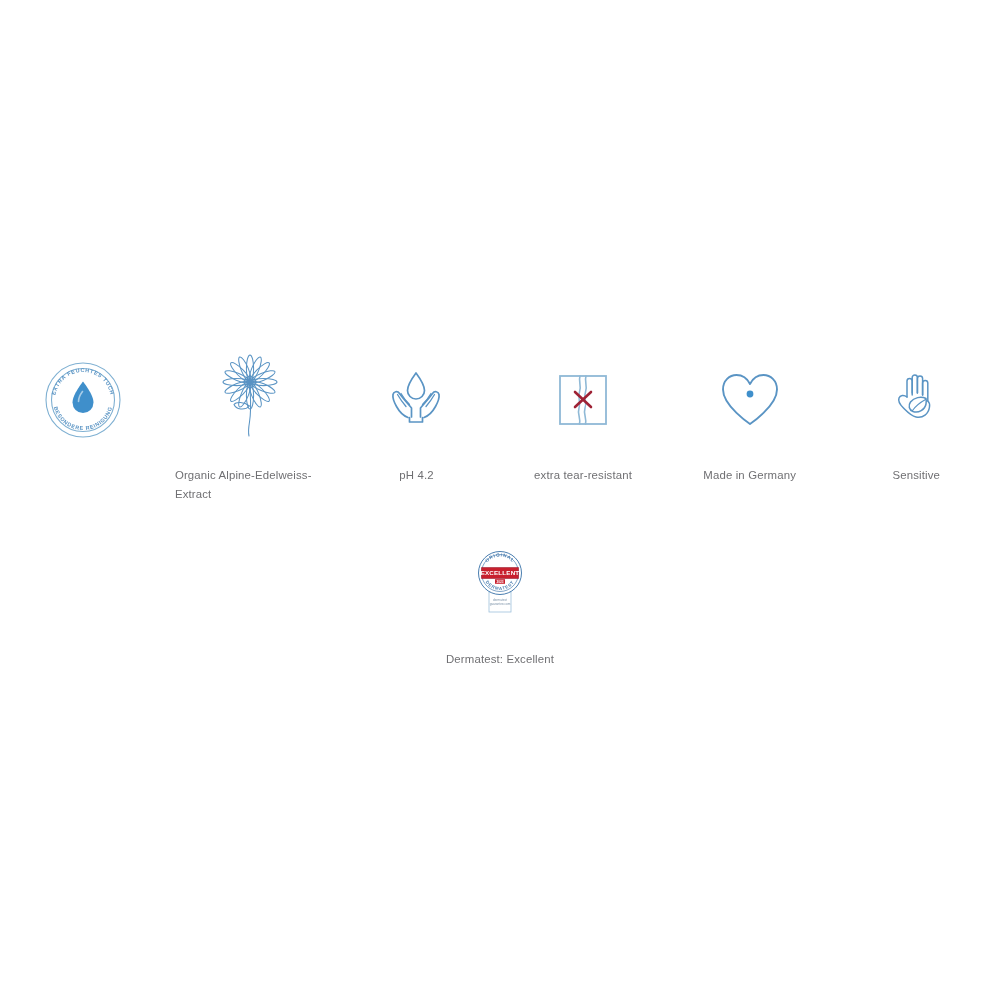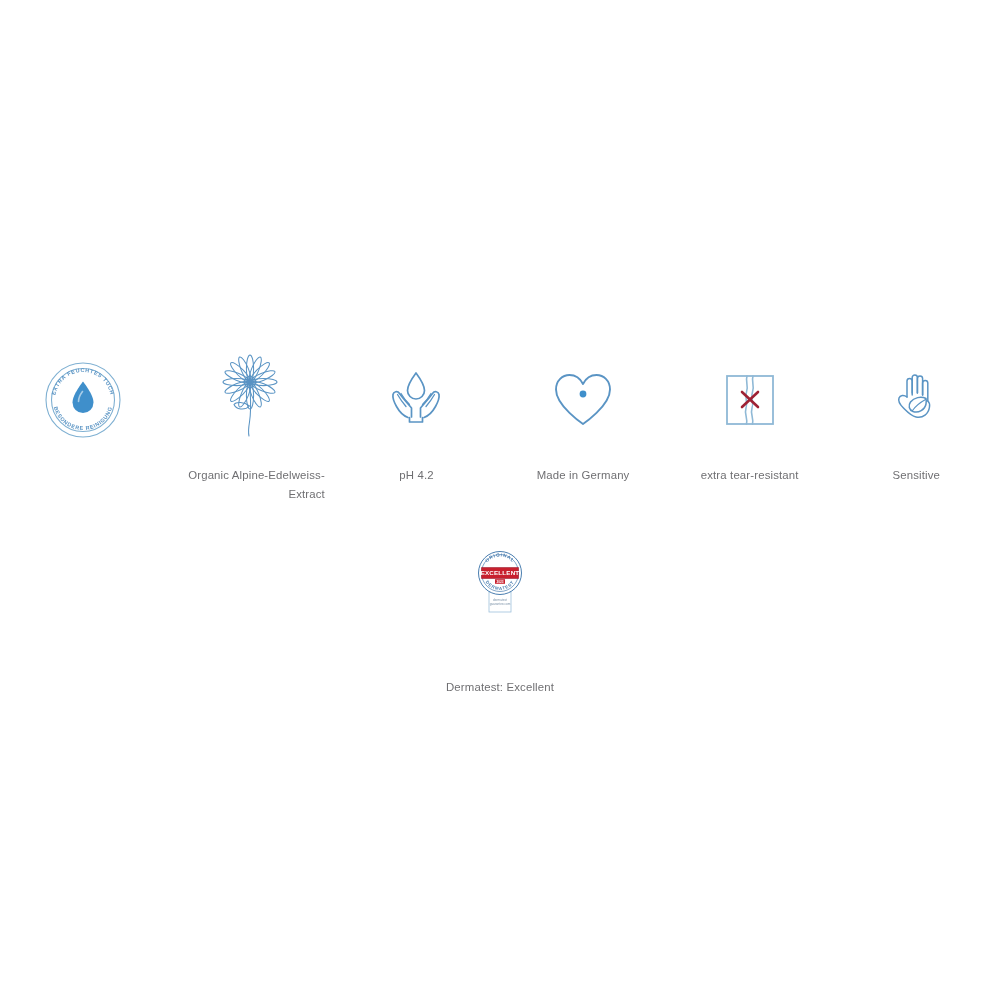--- a/index.html
+++ b/index.html
@@ -45,21 +45,21 @@
     height: 96px;
     display: flex;
     align-items: center;
     justify-content: center;
   }
   .feature-label {
     margin-top: 18px;
     font-size: 11.4px;
     line-height: 19px;
     color: #6f6f72;
-    text-align: right;
+    text-align: left;
     letter-spacing: .15px;
     max-width: 150px;
   }
 
   
   .seal-row {
     position: absolute;
     left: 0;
     top: 548px;
     width: 1000px;
@@ -72,21 +72,21 @@
     flex-direction: column;
     align-items: center;
   }
   .seal-box {
     height: 86px;
     display: flex;
     align-items: flex-start;
     justify-content: center;
   }
   .seal-label {
-    margin-top: 44px;
+    margin-top: 16px;
     font-size: 11.4px;
     line-height: 19px;
     color: #6f6f72;
     text-align: center;
     letter-spacing: .15px;
     white-space: nowrap;
   }
 
   svg { display: block; overflow: visible; }
 </style>
@@ -177,41 +177,41 @@
 
             <path d="M 25.5,48.5 L 25.5,53 L 38.5,53 L 38.5,48.5"></path>
           </g>
         </svg>
       </div>
       <div class="feature-label">pH 4.2</div>
     </div>
 
     <div class="feature-item">
       <div class="icon-box">
-        <svg width="62" height="58" viewBox="0 0 62 58">
-          <path d="M 31,53 C 31,53 4,35 4,18.5 C 4,9.5 10.5,4 17.5,4 C 23.5,4 28.5,8 31,13 C 33.5,8 38.5,4 44.5,4 C 51.5,4 58,9.5 58,18.5 C 58,35 31,53 31,53 Z" fill="none" stroke="#5a94c4" stroke-width="1.9" stroke-linejoin="round"></path>
-          <circle cx="31" cy="23" r="3.4" fill="#3f8fcb"></circle>
-        </svg>
-      </div>
-      <div class="feature-label">Made in Germany</div>
-    </div>
-
-    <div class="feature-item">
-      <div class="icon-box">
         <svg width="56" height="54" viewBox="0 0 56 54">
           <rect x="5" y="3" width="46" height="48" fill="none" stroke="#8fb9d6" stroke-width="1.8"></rect>
           <path d="M 25,3 C 23,9 27,13 24.5,19 C 22,25 26.5,29 24,35 C 22,41 26,45 24.5,51" fill="none" stroke="#8fb9d6" stroke-width="1.6" stroke-linecap="round"></path>
           <path d="M 31,3 C 29,9 33,13 30.5,19 C 28,25 32.5,29 30,35 C 28,41 32,45 30.5,51" fill="none" stroke="#8fb9d6" stroke-width="1.6" stroke-linecap="round"></path>
           <g stroke="#9e2235" stroke-width="2.6" stroke-linecap="round">
             <line x1="20" y1="19" x2="36" y2="34"></line>
             <line x1="36" y1="19" x2="20" y2="34"></line>
           </g>
         </svg>
       </div>
       <div class="feature-label">extra tear-resistant</div>
+    </div>
+
+    <div class="feature-item">
+      <div class="icon-box">
+        <svg width="62" height="58" viewBox="0 0 62 58">
+          <path d="M 31,53 C 31,53 4,35 4,18.5 C 4,9.5 10.5,4 17.5,4 C 23.5,4 28.5,8 31,13 C 33.5,8 38.5,4 44.5,4 C 51.5,4 58,9.5 58,18.5 C 58,35 31,53 31,53 Z" fill="none" stroke="#5a94c4" stroke-width="1.9" stroke-linejoin="round"></path>
+          <circle cx="31" cy="23" r="3.4" fill="#3f8fcb"></circle>
+        </svg>
+      </div>
+      <div class="feature-label">Made in Germany</div>
     </div>
 
     <div class="feature-item">
       <div class="icon-box">
         <svg width="56" height="58" viewBox="0 0 56 58">
           <g fill="none" stroke="#5a94c4" stroke-width="1.5" stroke-linecap="round" stroke-linejoin="round">
 
             <path d="M 19,26 L 19,10 A 2.6,2.6 0 0 1 24.2,10 L 24.2,24"></path>
             <path d="M 24.2,22 L 24.2,6.5 A 2.6,2.6 0 0 1 29.4,6.5 L 29.4,22"></path>
             <path d="M 29.4,22 L 29.4,7.5 A 2.6,2.6 0 0 1 34.6,7.5 L 34.6,24"></path>

